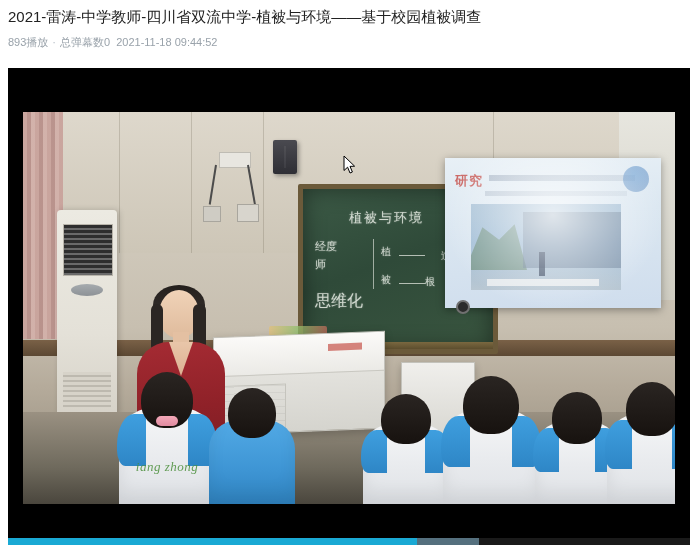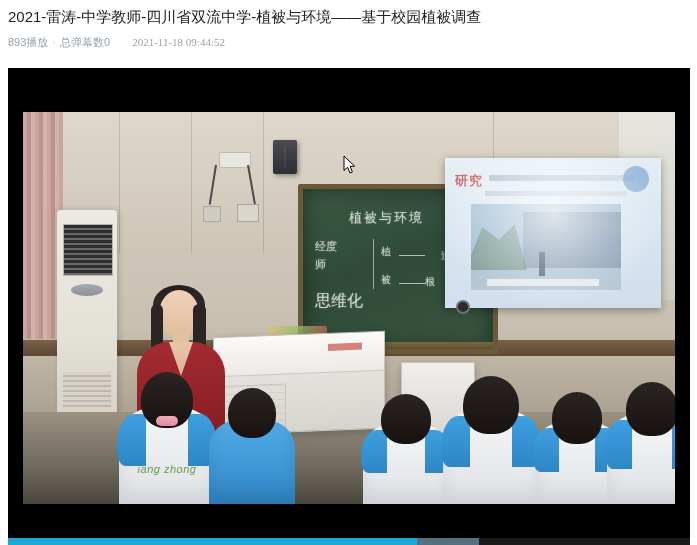--- a/index.html
+++ b/index.html
@@ -46,21 +46,21 @@
     font-size: 11px;
     line-height: 14px;
     color: #99a2aa;
     white-space: nowrap;
   }
   .meta-item { color: #99a2aa; }
   .meta-dot {
     margin: 0 4px;
     color: #b6bec6;
   }
-  .meta-date { margin-left: 22px; color: #99a2aa; font-family: Liberation Serif, serif; }
+  .meta-date { margin-left: 6px; color: #99a2aa; }
 
   
   .player {
     position: absolute;
     left: 8px;
     top: 68px;
     width: 682px;
     height: 470px;
     background: #000000;
     overflow: hidden;
@@ -365,22 +365,22 @@
     background:#3d9ede;
   }
   .s-shoulder-l, .s-shoulder-r {
     position:absolute; top:6px; width:30%; height:54%;
     background: linear-gradient(180deg,#3f9fdf,#2e86c6);
   }
   .s-shoulder-l { left:-2%; border-radius: 60% 10% 0 30%; }
   .s-shoulder-r { right:-2%; border-radius: 10% 60% 30% 0; }
   .s-logo {
     position:absolute; left:50%; transform:translateX(-50%);
-    bottom:30%; font-size:11px; color:#4a8f3a; font-style:italic;
-    font-family:Liberation Sans, sans-serif; white-space:nowrap;
+    bottom:30%; font-size:13px; color:#4a8f3a; font-style:italic;
+    font-family:Liberation Serif, serif; white-space:nowrap;
     letter-spacing:.5px; opacity:.85;
   }
   .s-blue-body {
     background: linear-gradient(180deg,#52aae6 0%,#3e95d4 60%,#2f83c0 100%) !important;
   }
   .s-hairband {
     position:absolute; left:50%; transform:translateX(-50%);
     width:22px; height:10px; border-radius:6px;
     background: linear-gradient(180deg,#f4a8b8,#e08ba0);
   }

